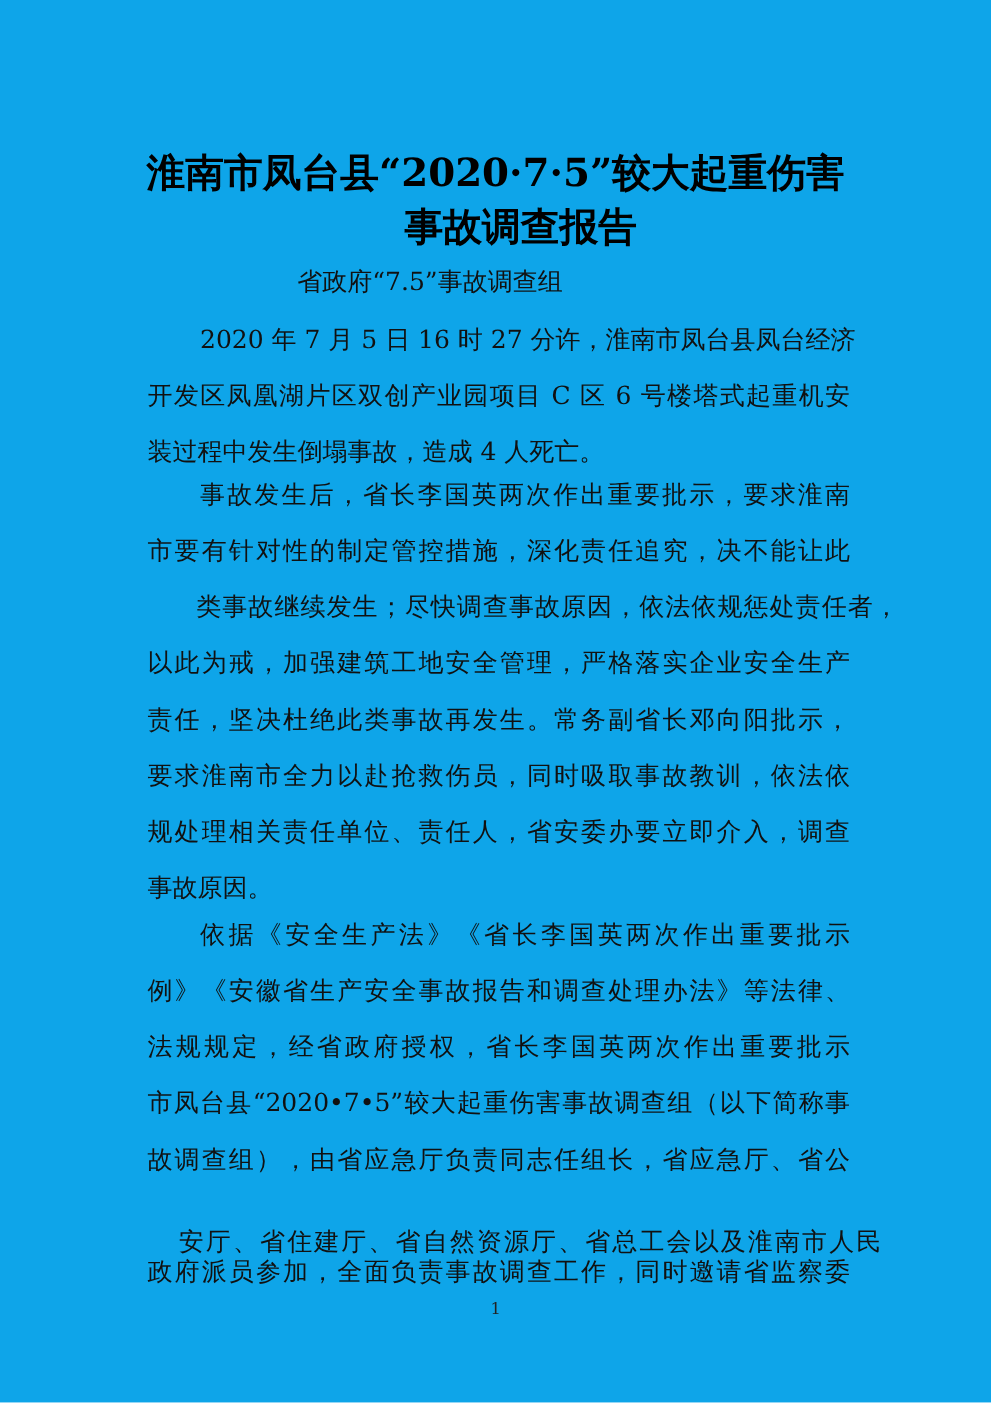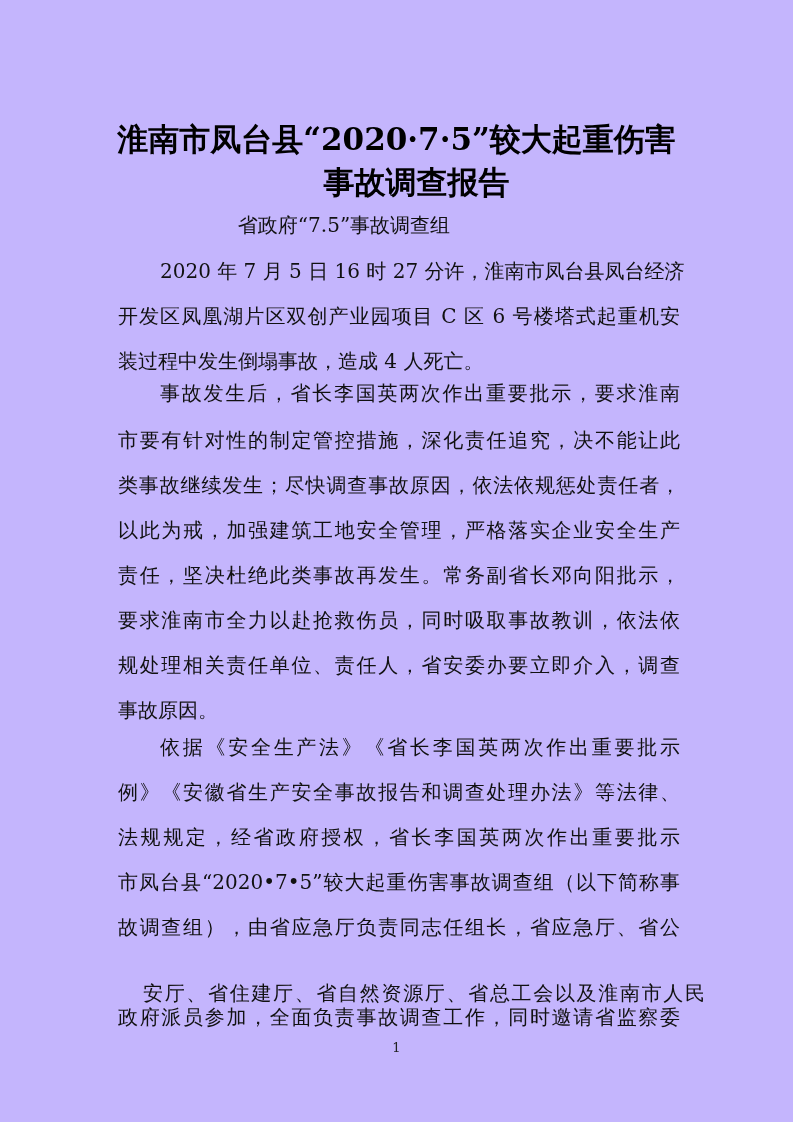--- a/index.html
+++ b/index.html
@@ -13,21 +13,21 @@
       position: relative;
       overflow: hidden;
       color: #111111;
       font-family: "DejaVu Serif", "Liberation Serif", serif;
     }
     .page {
       position: absolute;
       left: 0; top: 0;
       width: 793px;
       height: 1122px;
-      background: #c4b5fd;
+      background: #0ea5e9;
     }
     .title {
       position: absolute;
       left: 0;
       width: 793px;
       text-align: center;
       font-family: "DejaVu Serif", "Liberation Serif", serif;
       font-weight: bold;
       font-size: 31px;
       line-height: 44px;
@@ -83,23 +83,23 @@
 
   <div class="title l1">淮南市凤台县“2020·7·5”较大起重伤害</div>
   <div class="title l2">事故调查报告</div>
 
   <div class="subtitle">省政府“7.5”事故调查组</div>
 
   <div class="line indent" style="top:256px;">2020 年 7 月 5 日 16 时 27 分许，淮南市凤台县凤台经济</div>
   <div class="line" style="top:301px;">开发区凤凰湖片区双创产业园项目 C 区 6 号楼塔式起重机安</div>
   <div class="line last" style="top:346px;">装过程中发生倒塌事故，造成 4 人死亡。</div>
 
-  <div class="line indent" style="top:380px;font-family:Liberation Mono, monospace;">事故发生后，省长李国英两次作出重要批示，要求淮南</div>
+  <div class="line indent" style="top:380px;">事故发生后，省长李国英两次作出重要批示，要求淮南</div>
   <div class="line" style="top:425px;">市要有针对性的制定管控措施，深化责任追究，决不能让此</div>
-  <div class="line" style="top:470px;">类事故继续发生；尽快调查事故原因，依法依规惩处责任者，</div>
+  <div class="line" style="top:470px;margin-left:39px;">类事故继续发生；尽快调查事故原因，依法依规惩处责任者，</div>
   <div class="line" style="top:515px;">以此为戒，加强建筑工地安全管理，严格落实企业安全生产</div>
   <div class="line" style="top:560px;">责任，坚决杜绝此类事故再发生。常务副省长邓向阳批示，</div>
   <div class="line" style="top:605px;">要求淮南市全力以赴抢救伤员，同时吸取事故教训，依法依</div>
   <div class="line" style="top:650px;">规处理相关责任单位、责任人，省安委办要立即介入，调查</div>
   <div class="line last" style="top:695px;">事故原因。</div>
 
   <div class="line indent" style="top:732px;">依据《安全生产法》《省长李国英两次作出重要批示</div>
   <div class="line" style="top:777px;">例》《安徽省生产安全事故报告和调查处理办法》等法律、</div>
   <div class="line" style="top:822px;">法规规定，经省政府授权，省长李国英两次作出重要批示</div>
   <div class="line" style="top:867px;">市凤台县“2020•7•5”较大起重伤害事故调查组（以下简称事</div>

